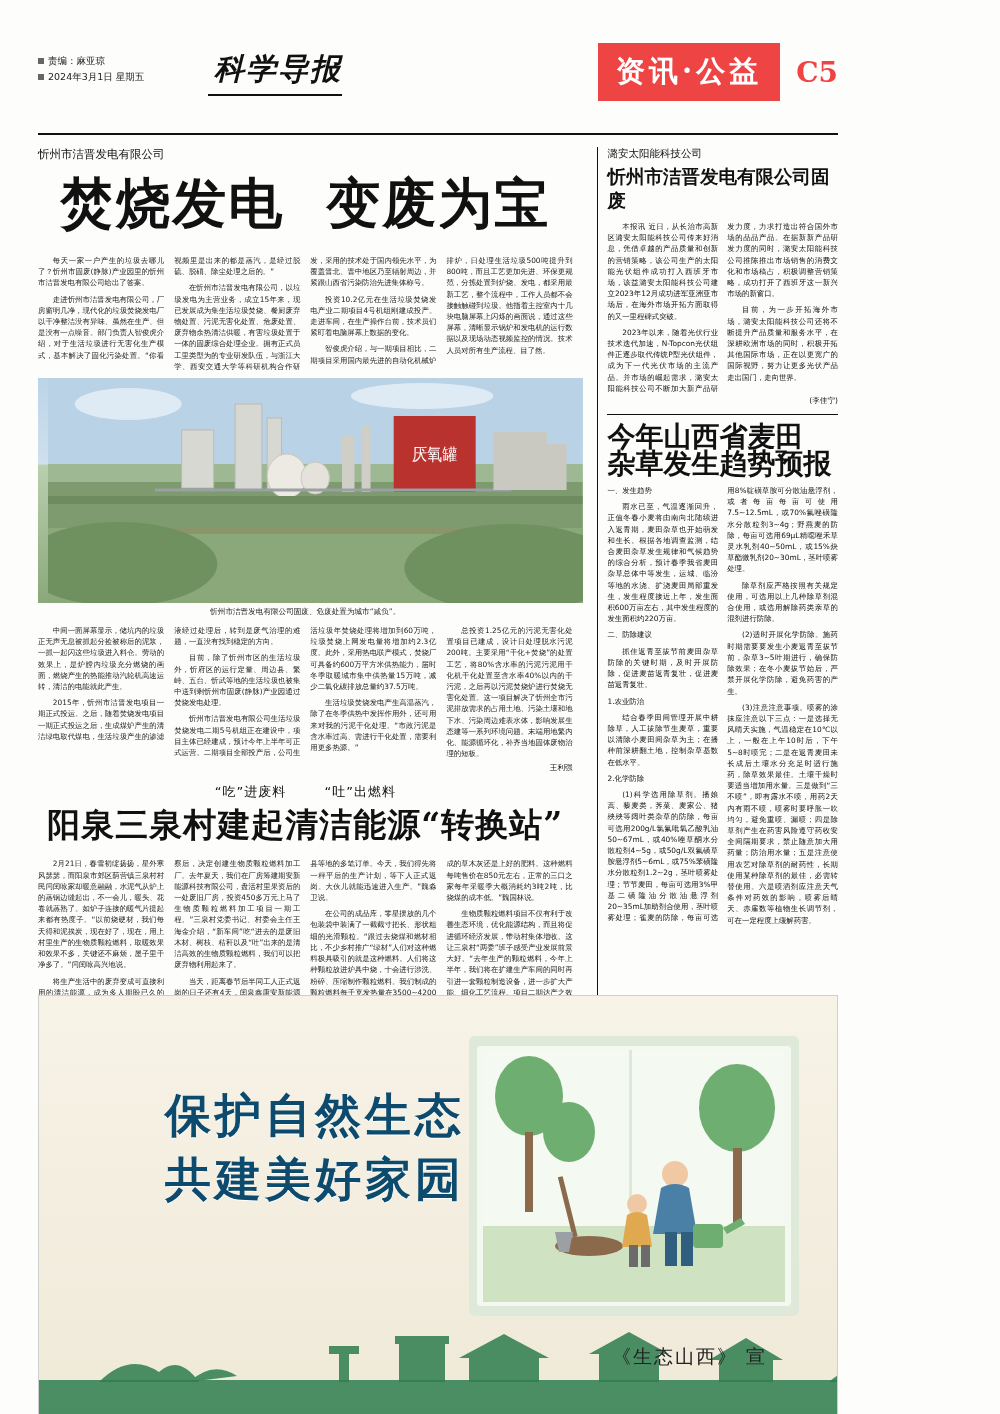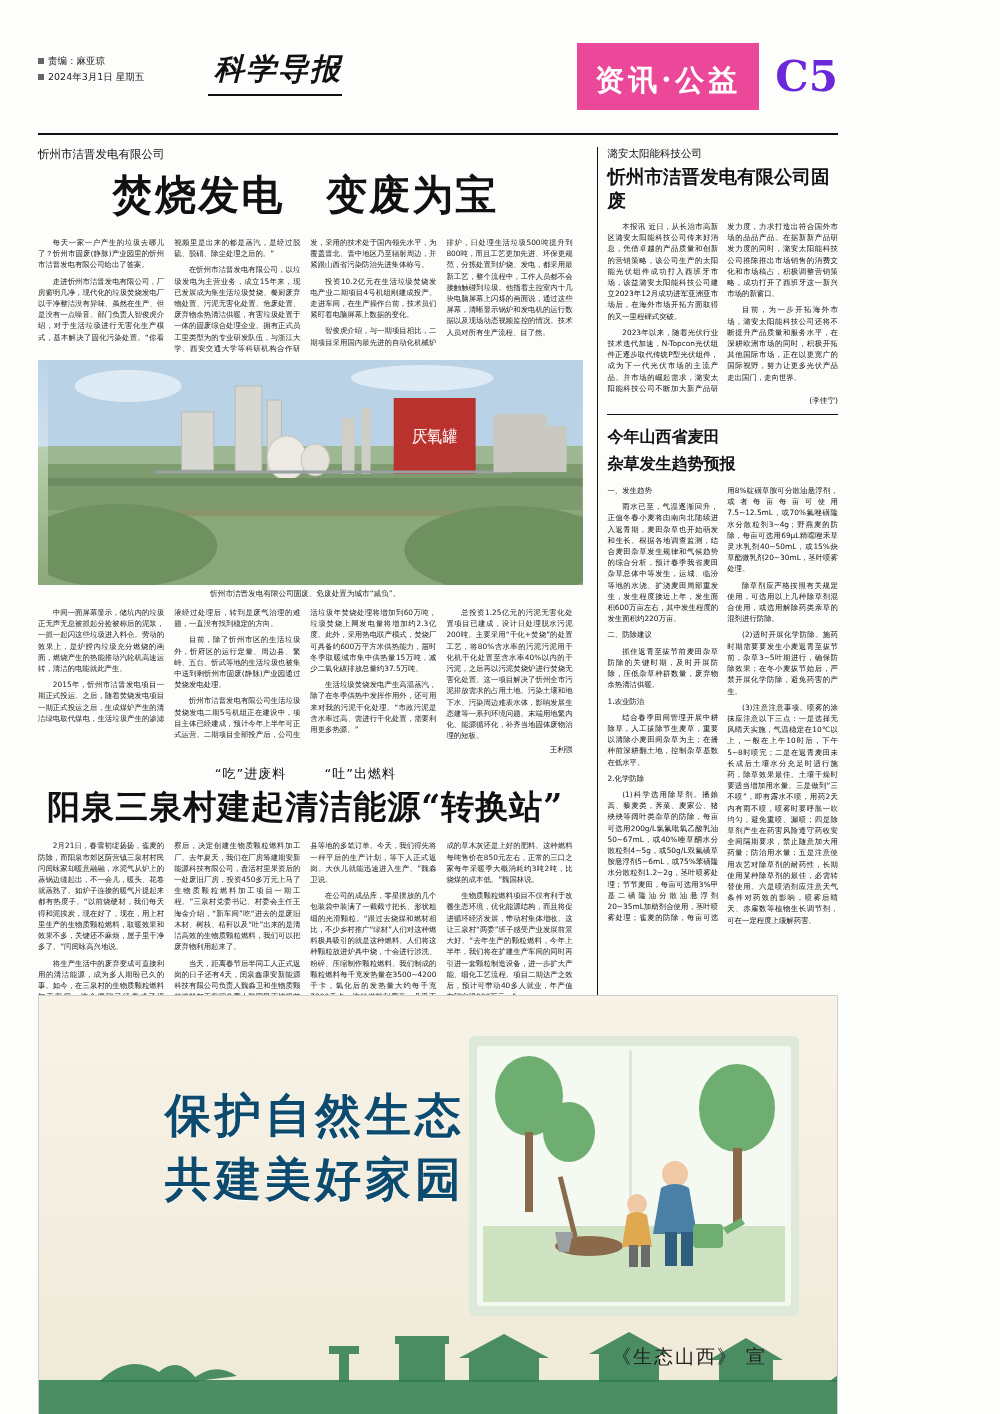--- a/index.html
+++ b/index.html
@@ -21,39 +21,39 @@
   .logo{
     font-family:"DejaVu Serif","Liberation Serif",serif;
     font-size:30px;font-weight:bold;letter-spacing:2px;
     color:#111;margin-left:6px;margin-top:-4px;
     font-style:italic;
   }
   .logo-wrap{position:relative;}
   .logo-wrap:after{content:"";position:absolute;left:0;right:0;bottom:-6px;height:2px;background:#111;}
   .sect-wrap{position:absolute;right:0;top:16px;display:flex;align-items:center;}
   .sect-badge{
-    background:#ec4899;color:#fff;font-family:"DejaVu Serif","Liberation Serif",serif;
-    font-size:29px;font-weight:bold;letter-spacing:4px;padding:18px 18px 9px 18px;
+    background:#ef4444;color:#fff;font-family:"DejaVu Serif","Liberation Serif",serif;
+    font-size:29px;font-weight:bold;letter-spacing:4px;padding:9px 18px 9px 18px;
   }
   .sect-page{
     font-family:"DejaVu Serif","Liberation Serif",serif;
-    font-size:42px;font-weight:bold;margin-left:16px;color:#6d28d9;
+    font-size:28px;font-weight:bold;margin-left:16px;color:#ef4444;
   }
   .rule-top{border-top:2px solid #111;margin-top:8px;}
 
   
   .cols{display:flex;margin-top:12px;}
   .left{width:640px;padding-right:14px;box-sizing:border-box;}
   .vline{width:1px;background:#111;margin:0 10px;}
   .right{width:270px;box-sizing:border-box;}
 
   .kicker{font-size:11.5px;margin-bottom:6px;color:#111;}
   .headline1{
     font-family:"DejaVu Serif","Liberation Serif",serif;
-    font-size:41px;font-weight:bold;letter-spacing:2px;text-align:center;
+    font-size:54px;font-weight:bold;letter-spacing:2px;text-align:center;
     margin:6px 0 14px 0;color:#111;
   }
   .headline1 .gap{display:inline-block;width:42px;}
 
   .body-cols{column-count:4;column-gap:10px;font-size:7.4px;line-height:11.2px;text-align:justify;color:#1b1b1b;}
   .body-cols p{margin:0 0 5px 0;text-indent:2em;}
 
   .photo{
     width:100%;height:225px;margin:6px 0 4px 0;position:relative;overflow:hidden;
     background:linear-gradient(#bcd4e8 0%,#cfe0ee 38%,#b9cfae 39%,#8aa87a 100%);
@@ -72,21 +72,21 @@
   .r-kicker{font-size:10.5px;margin-bottom:4px;}
   .r-head{
     font-family:"DejaVu Serif","Liberation Serif",serif;
     font-size:18.5px;font-weight:bold;line-height:24px;margin:2px 0 8px 0;
   }
   .r-body{column-count:2;column-gap:9px;font-size:7.4px;line-height:11.2px;text-align:justify;}
   .r-body p{margin:0 0 5px 0;text-indent:2em;}
   .r-rule{border-top:1px solid #111;margin:8px 0 8px 0;}
   .r-head2{
     font-family:"DejaVu Serif","Liberation Serif",serif;
-    font-size:16px;font-weight:bold;line-height:27px;margin:4px 0 8px 0;
+    font-size:28px;font-weight:bold;line-height:27px;margin:4px 0 8px 0;
   }
 
   
   .ad{
     position:absolute;left:38px;right:38px;bottom:26px;height:418px;
     border:1px solid #cfcfcf;background:#f4efe3;overflow:hidden;
   }
   .ad-inner{position:absolute;inset:0;}
   .ad-sky{position:absolute;inset:0;background:linear-gradient(#f7f3e7,#efe9d8);}
   .ad-text{position:absolute;left:92px;top:88px;}
@@ -205,21 +205,21 @@
       <div class="byline">王利强</div>
 
       <div class="sub-kicker">
         <span>“吃”进废料</span>
         <span style="display:inline-block;width:28px"></span>
         <span>“吐”出燃料</span>
       </div>
       <div class="headline2">阳泉三泉村建起清洁能源“转换站”</div>
 
       <div class="body-cols">
-        <p>2月21日，春雪初绽扬扬，雀麦的防除，而阳泉市郊区荫营镇三泉村村民闫闰咏家却暖意融融，水泥气从炉上的蒸锅边缝起出，不一会儿，暖头、花卷就蒸熟了。如炉子连接的暖气片提起来都有热度子。“以前烧硬材，我们每天得和泥挨炭，现在好了，现在，用上村里生产的生物质颗粒燃料，取暖效果和效果不多，关键还不麻烦，屋子里干净多了。”闫闰咏高兴地说。</p>
+        <p>2月21日，春雪初绽扬扬，星外寒风瑟瑟，而阳泉市郊区荫营镇三泉村村民闫闰咏家却暖意融融，水泥气从炉上的蒸锅边缝起出，不一会儿，暖头、花卷就蒸熟了。如炉子连接的暖气片提起来都有热度子。“以前烧硬材，我们每天得和泥挨炭，现在好了，现在，用上村里生产的生物质颗粒燃料，取暖效果和效果不多，关键还不麻烦，屋子里干净多了。”闫闰咏高兴地说。</p>
         <p>将生产生活中的废弃变成可直接利用的清洁能源，成为多人期盼已久的事。如今，在三泉村的生物质颗粒燃料加工车间，这个愿望已经变成了现实。“村”两家“换届后，我们一直在寻找壮大村股票体经济的新项目。多次考察后，决定创建生物质颗粒燃料加工厂。去年夏天，我们在厂房筹建期安新能源科技有限公司，盘活村里果资后的一处废旧厂房，投资450多万元上马了生物质颗粒燃料加工项目一期工程。”三泉村党委书记、村委会主任王海金介绍，“新车间”吃“进去的是废旧木材、树枝、秸秆以及“吐”出来的是清洁高效的生物质颗粒燃料，我们可以把废弃物利用起来了。</p>
         <p>当天，距离春节后半同工人正式返岗的日子还有4天，闰泉鑫康安新能源科技有限公司负责人魏淼卫和生物质颗粒燃料加工车间负责人魏国民正忙提前上岗。“这几天，我们已经陆续接到孟县西梧镇、昔中市寿阳县、外忻州市池县等地的多笔订单。今天，我们得先将一秤平后的生产计划，等下人正式返岗。大伙儿就能迅速进入生产。”魏淼卫说。</p>
         <p>在公司的成品库，零星摆放的几个包装袋中装满了一截截寸把长、形状粗细的光滑颗粒。“跟过去烧煤和燃材相比，不少乡村推广“绿材”人们对这种燃料极具吸引的就是这种燃料。人们将这种颗粒放进炉具中烧，十会进行涉洗、粉碎、压缩制作颗粒燃料。我们制成的颗粒燃料每千克发热量在3500~4200千卡，氧化后的发热量大约每千克7000千卡。这种燃料利度高，几乎不含杂质，在燃烧过程中产生的粉尘、氧化硫少且不产生在氧污染物，燃烧后形成的草木灰还是上好的肥料。这种燃料每吨售价在850元左右，正常的三口之家每年采暖季大概消耗约3吨2吨，比烧煤的成本低。”魏国林说。</p>
         <p>生物质颗粒燃料项目不仅有利于改善生态环境，优化能源结构，而且将促进循环经济发展，带动村集体增收。这让三泉村“两委”班子感受产业发展前景大好。“去年生产的颗粒燃料，今年上半年，我们将在扩建生产车间的同时再引进一套颗粒制造设备，进一步扩大产能、细化工艺流程。项目二期达产之效后，预计可带动40多人就业，年产值有望实现900万元。”</p>
       </div>
       <div class="byline">郭鑫璐</div>
     </div>
 
     <div class="vline"></div>
 
@@ -234,21 +234,21 @@
       <div style="text-align:right;font-size:7.6px;margin-top:2px;">(李佳宁)</div>
 
       <div class="r-rule"></div>
 
       <div class="r-head2" style="white-space:pre-line">今年山西省麦田
 杂草发生趋势预报</div>
       <div class="r-body">
         <p style="text-indent:0">一、发生趋势</p>
         <p>雨水已至，气温逐渐回升，正值冬春小麦将由南向北陆续进入返青期，麦田杂草也开始萌发和生长。根据各地调查监测，结合麦田杂草发生规律和气候趋势的综合分析，预计春季我省麦田杂草总体中等发生，运城、临汾等地的水浇、扩浇麦田局部重发生，发生程度接近上年，发生面积600万亩左右，其中发生程度的发生面积约220万亩。</p>
         <p style="text-indent:0">二、防除建议</p>
-        <p>抓住返青至拔节前麦田杂草防除的关键时期，及时开展防除，压低杂草种群数量，废弃物余热清洁供暖。</p>
+        <p>抓住返青至拔节前麦田杂草防除的关键时期，及时开展防除，促进麦苗返青复壮，促进麦苗返青复壮。</p>
         <p style="text-indent:0">1.农业防治</p>
         <p>结合春季田间管理开展中耕除草，人工拔除节生麦草，重要以清除小麦田间杂草为主；在播种前深耕翻土地，控制杂草基数在低水平。</p>
         <p style="text-indent:0">2.化学防除</p>
         <p>(1)科学选用除草剂。播娘蒿、藜麦类，荠菜、麦家公、猪殃殃等阔叶类杂草的防除，每亩可选用200g/L氯氟吡氧乙酸乳油50~67mL，或40%唑草酮水分散粒剂4~5g，或50g/L双氟磺草胺悬浮剂5~6mL，或75%苯磺隆水分散粒剂1.2~2g，茎叶喷雾处理；节节麦田，每亩可选用3%甲基二磺隆油分散油悬浮剂20~35mL加助剂合使用，茎叶喷雾处理；雀麦的防除，每亩可选用8%啶磺草胺可分散油悬浮剂，或者每亩每亩可使用7.5~12.5mL，或70%氟唑磺隆水分散粒剂3~4g；野燕麦的防除，每亩可选用69μL精噁唑禾草灵水乳剂40~50mL，或15%炔草酯微乳剂20~30mL，茎叶喷雾处理。</p>
         <p>除草剂应严格按照有关规定使用，可选用以上几种除草剂混合使用，或选用解除药类亲草的混剂进行防除。</p>
         <p>(2)适时开展化学防除。施药时期需要要发生小麦返青至拔节前，杂草3~5叶期进行，确保防除效果；在冬小麦拔节始后，严禁开展化学防除，避免药害的产生。</p>
         <p>(3)注意注意事项。喷雾的涂抹应注意以下三点：一是选择无风晴天实施，气温稳定在10℃以上，一般在上午10时后，下午5~8时喷完；二是在返青麦田未长成后土壤水分充足时适行施药，除草效果最佳。土壤干燥时要适当增加用水量。三是做到“三不喷”，即有露水不喷，用药2天内有雨不喷，喷雾时要呼胀一吹均匀，避免重喷、漏喷；四是除草剂产生在药害风险遵守药收安全间隔期要求，禁止随意加大用药量；防治用水量；五是注意使用农艺对除草剂的耐药性，长期使用某种除草剂的最佳，必需转替使用。六是喷洒剂应注意天气条件对药效的影响，喷雾后晴天、赤雇数等植物生长调节剂，可在一定程度上缓解药害。</p>
       </div>
     </div>
   </div>

